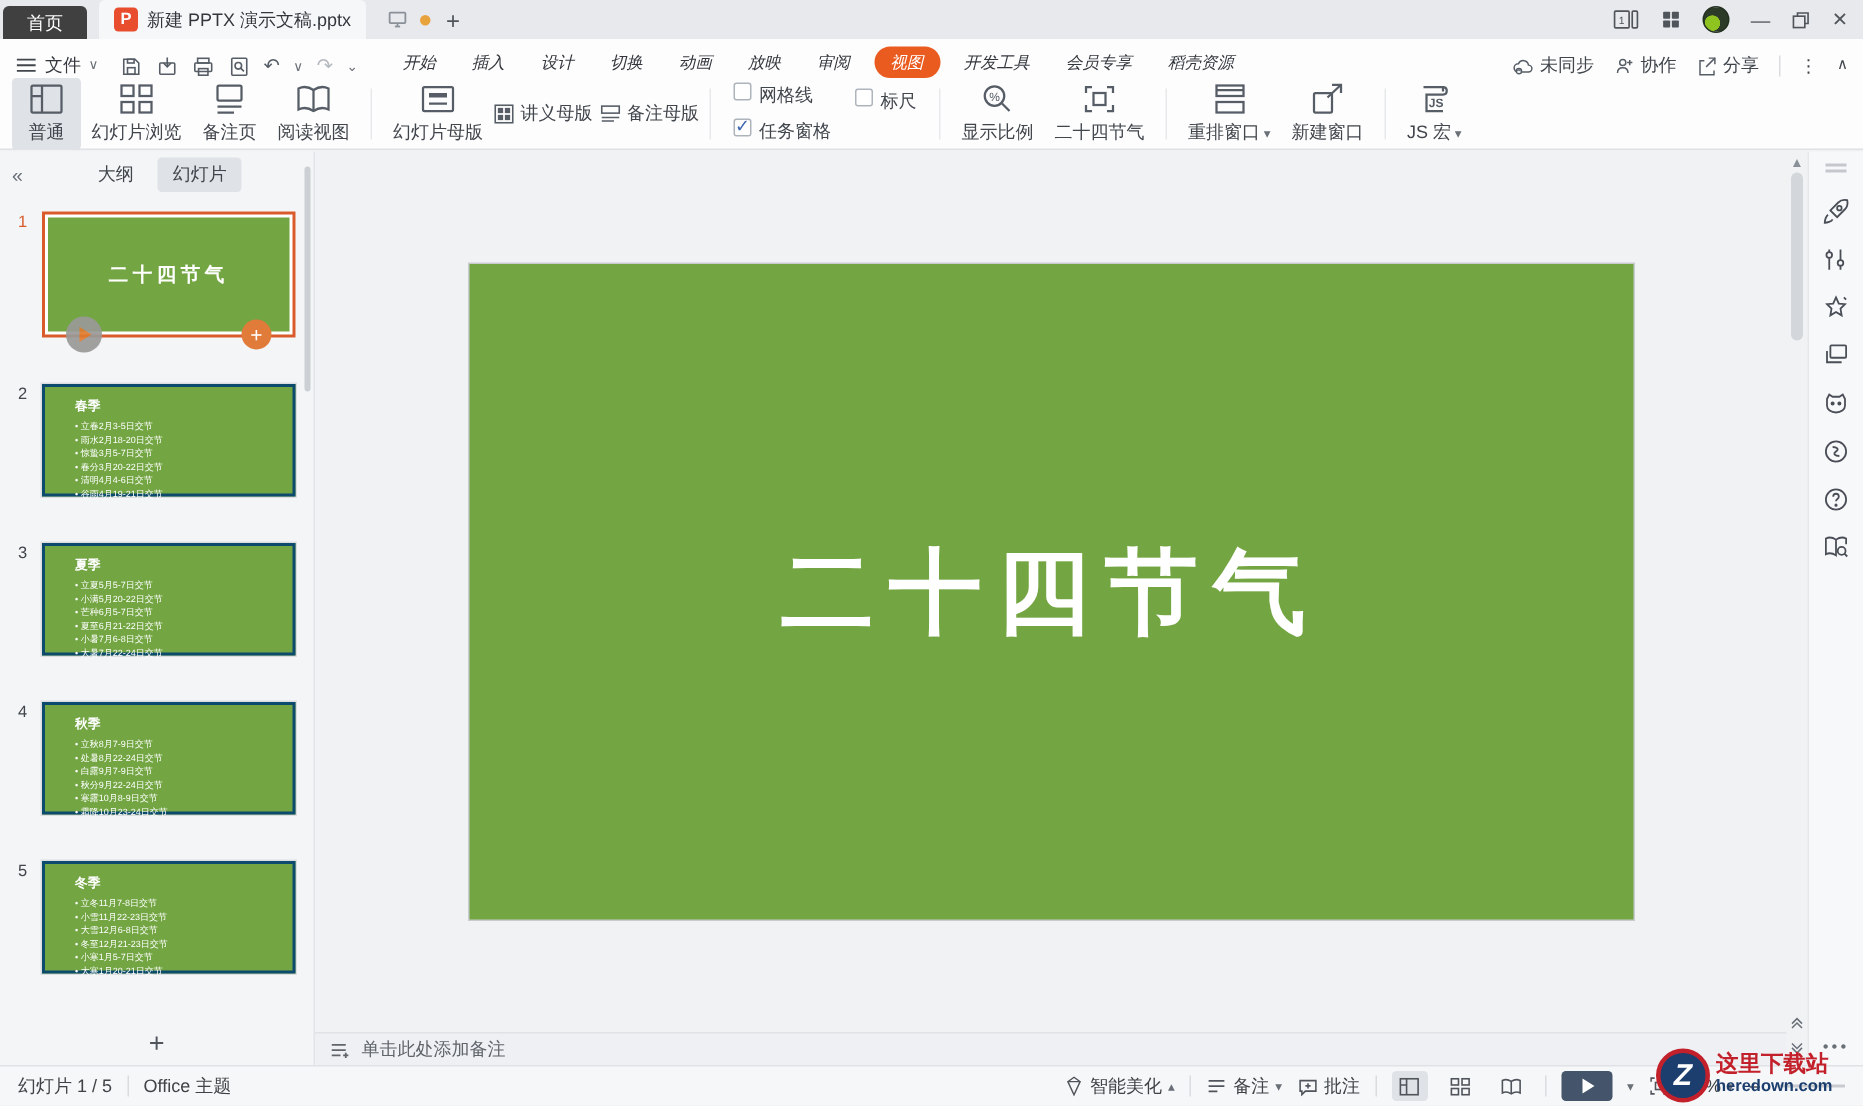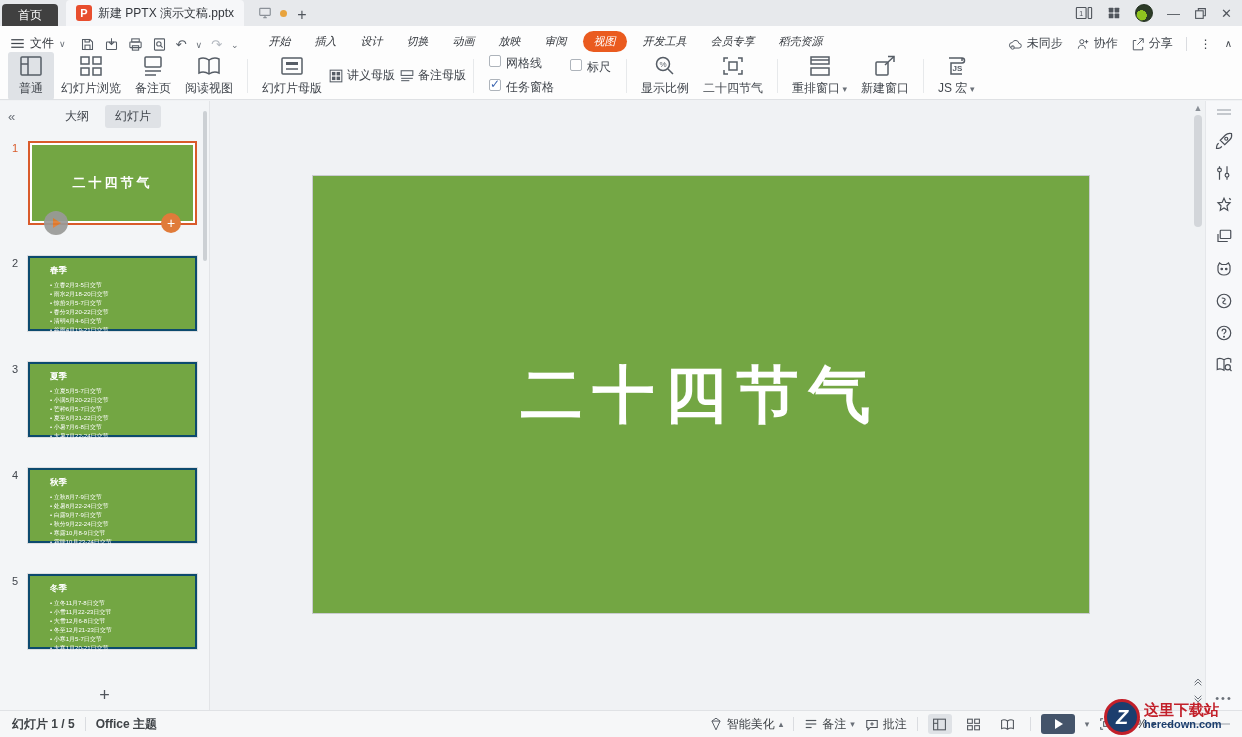--- a/index.html
+++ b/index.html
@@ -91,21 +91,21 @@
   .vs-nav svg { color:#6a7078; }
 
   
   .sidebar { width:37px; background:#f7f8fa; border-left:1px solid #e5e7ea; display:flex; flex-direction:column; align-items:center; padding-top:8px; position:relative; }
   .drag-handle { width:14px; border-top:2px solid #c4c8cd; border-bottom:2px solid #c4c8cd; height:6px; margin-bottom:14px; }
   .side-icon { width:24px; height:24px; display:flex; align-items:center; justify-content:center; margin-bottom:8px; color:#4a4f57; }
   .side-more { position:absolute; bottom:6px; letter-spacing:2px; color:#6a7078; font-size:11px; }
 
   
   .statusbar { position:absolute; left:0; right:0; bottom:0; height:27px; background:#f6f7f8; border-top:1px solid #e0e2e5; display:flex; align-items:center; padding:0 12px; color:#3f4347; }
-  .sb-left { display:flex; align-items:center; gap:10px;font-weight:bold; }
+  .sb-left { display:flex; align-items:center; gap:10px; }
   .sb-right { margin-left:auto; display:flex; align-items:center; gap:10px; }
   .sb-item { display:flex; align-items:center; gap:4px; }
   .sb-view { width:24px; height:20px; display:flex; align-items:center; justify-content:center; border-radius:3px; color:#50555c; }
   .sb-view.selected { background:#dfe2e6; }
   .playbtn { width:34px; height:20px; background:#44546a; border-radius:3px; display:flex; align-items:center; justify-content:center; }
   .playbtn .tri { width:0; height:0; border-left:8px solid #fff; border-top:5px solid transparent; border-bottom:5px solid transparent; margin-left:2px; }
 
   
   .watermark { position:absolute; right:0; bottom:0; width:138px; height:40px; display:flex; align-items:center; z-index:50; background:transparent; }
   .wm-logo { width:36px; height:36px; border-radius:50%; background:#1c3e6e; border:3px solid #c2202a; color:#fff; font-weight:bold; font-size:20px; font-style:italic; display:flex; align-items:center; justify-content:center; flex-shrink:0; }
@@ -441,20 +441,30 @@
     <div class="panel-add">+</div>
     <div class="panel-scroll"></div>
   </div>
 
   <div class="canvas-col">
     <div class="canvas">
       <div class="slide">
         <div class="slide-title">二十四节气</div>
       </div>
     </div>
+    <div class="notesbar">
+      <svg width="14" height="12" viewBox="0 0 24 20" fill="none" stroke="#60656b" stroke-width="2">
+          <line x1="2" y1="4" x2="18" y2="4"></line>
+          <line x1="2" y1="10" x2="18" y2="10"></line>
+          <line x1="2" y1="16" x2="12" y2="16"></line>
+          <line x1="18" y1="13" x2="18" y2="19"></line>
+          <line x1="15" y1="16" x2="21" y2="16"></line>
+        </svg>
+      <span>单击此处添加备注</span>
+    </div>
   </div>
 
   <div class="vscroll">
     <div class="vs-up">▲</div>
     <div class="vs-thumb"></div>
     <div class="vs-nav">
       <svg width="10" height="10" viewBox="0 0 24 24" fill="none" stroke="currentColor" stroke-width="2.4">
           <polyline points="4,13 12,5 20,13"></polyline>
           <polyline points="4,20 12,12 20,20"></polyline>
         </svg>

